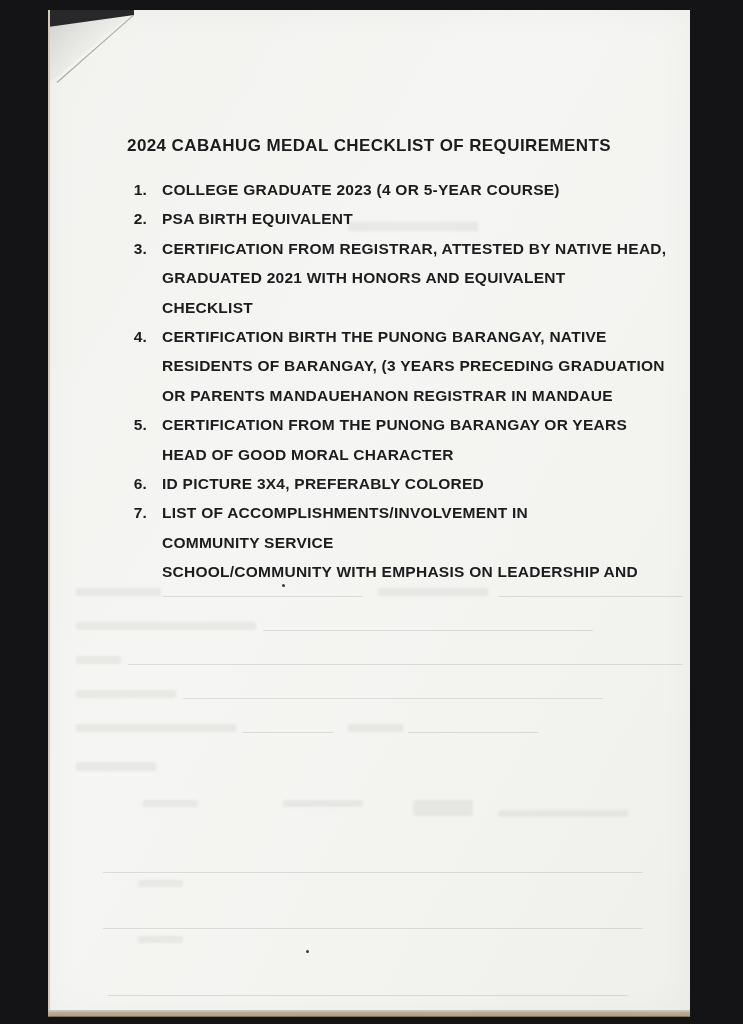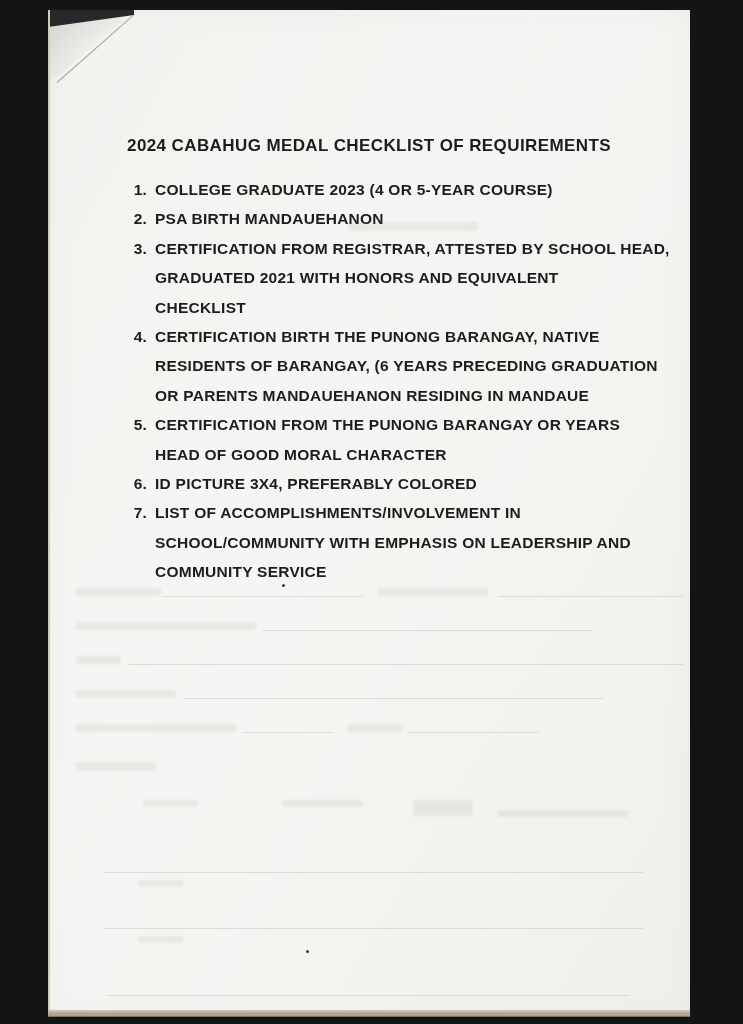--- a/index.html
+++ b/index.html
@@ -97,20 +97,21 @@
   .item-lines {
     margin-left: 8px;
   }
   .item-line {
     font-size: 15.5px;
     font-weight: bold;
     color: #1c1c1e;
     line-height: 29.4px;
     letter-spacing: 0.25px;
     white-space: nowrap;
+    margin-left: 7px;
   }
   
   .bleed {
     position: absolute;
     left: 0; top: 0;
     width: 100%; height: 100%;
     pointer-events: none;
   }
   .bleed-smudge {
     position: absolute;
@@ -149,39 +150,39 @@
       <div class="check-item">
         <div class="item-number">1.</div>
         <div class="item-lines">
           <div class="item-line">COLLEGE GRADUATE 2023 (4 OR 5-YEAR COURSE)</div>
         </div>
       </div>
 
       <div class="check-item">
         <div class="item-number">2.</div>
         <div class="item-lines">
-          <div class="item-line">PSA BIRTH MANDAUEHANON</div>
+          <div class="item-line">PSA BIRTH EQUIVALENT</div>
         </div>
       </div>
 
       <div class="check-item">
         <div class="item-number">3.</div>
         <div class="item-lines">
-          <div class="item-line">CERTIFICATION FROM REGISTRAR, ATTESTED BY SCHOOL HEAD,</div>
+          <div class="item-line">CERTIFICATION FROM REGISTRAR, ATTESTED BY NATIVE HEAD,</div>
           <div class="item-line">GRADUATED 2021 WITH HONORS AND EQUIVALENT</div>
           <div class="item-line">CHECKLIST</div>
         </div>
       </div>
 
       <div class="check-item">
         <div class="item-number">4.</div>
         <div class="item-lines">
           <div class="item-line">CERTIFICATION BIRTH THE PUNONG BARANGAY, NATIVE</div>
-          <div class="item-line">RESIDENTS OF BARANGAY, (6 YEARS PRECEDING GRADUATION</div>
-          <div class="item-line">OR PARENTS MANDAUEHANON RESIDING IN MANDAUE</div>
+          <div class="item-line">RESIDENTS OF BARANGAY, (3 YEARS PRECEDING GRADUATION</div>
+          <div class="item-line">OR PARENTS MANDAUEHANON REGISTRAR IN MANDAUE</div>
         </div>
       </div>
 
       <div class="check-item">
         <div class="item-number">5.</div>
         <div class="item-lines">
           <div class="item-line">CERTIFICATION FROM THE PUNONG BARANGAY OR YEARS</div>
           <div class="item-line">HEAD OF GOOD MORAL CHARACTER</div>
         </div>
       </div>
@@ -190,22 +191,22 @@
         <div class="item-number">6.</div>
         <div class="item-lines">
           <div class="item-line">ID PICTURE 3X4, PREFERABLY COLORED</div>
         </div>
       </div>
 
       <div class="check-item">
         <div class="item-number">7.</div>
         <div class="item-lines">
           <div class="item-line">LIST OF ACCOMPLISHMENTS/INVOLVEMENT IN</div>
+          <div class="item-line">COMMUNITY SERVICE</div>
           <div class="item-line">SCHOOL/COMMUNITY WITH EMPHASIS ON LEADERSHIP AND</div>
-          <div class="item-line">COMMUNITY SERVICE</div>
         </div>
       </div>
 
     </div>
 
     <div class="bleed">
       <div class="bleed-smudge" style="left:300px; top:212px; width:130px; height:9px;"></div>
       <div class="bleed-smudge" style="left:28px; top:578px; width:85px; height:8px;"></div>
       <div class="bleed-line" style="left:115px; top:586px; width:200px;"></div>
       <div class="bleed-smudge" style="left:330px; top:578px; width:110px; height:8px;"></div>

